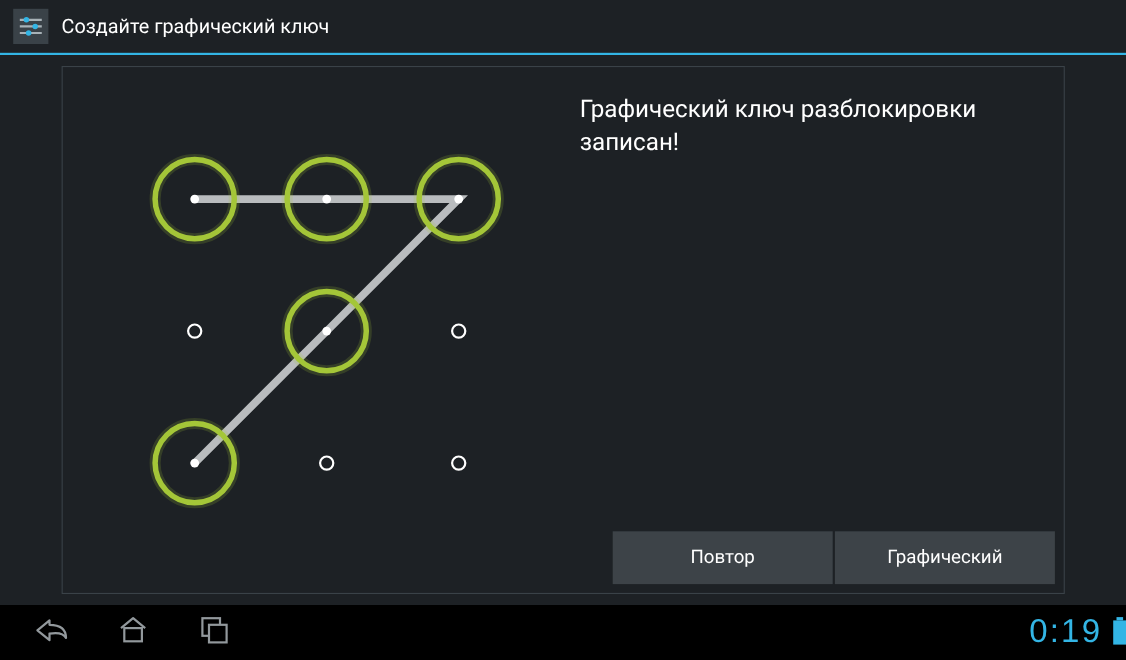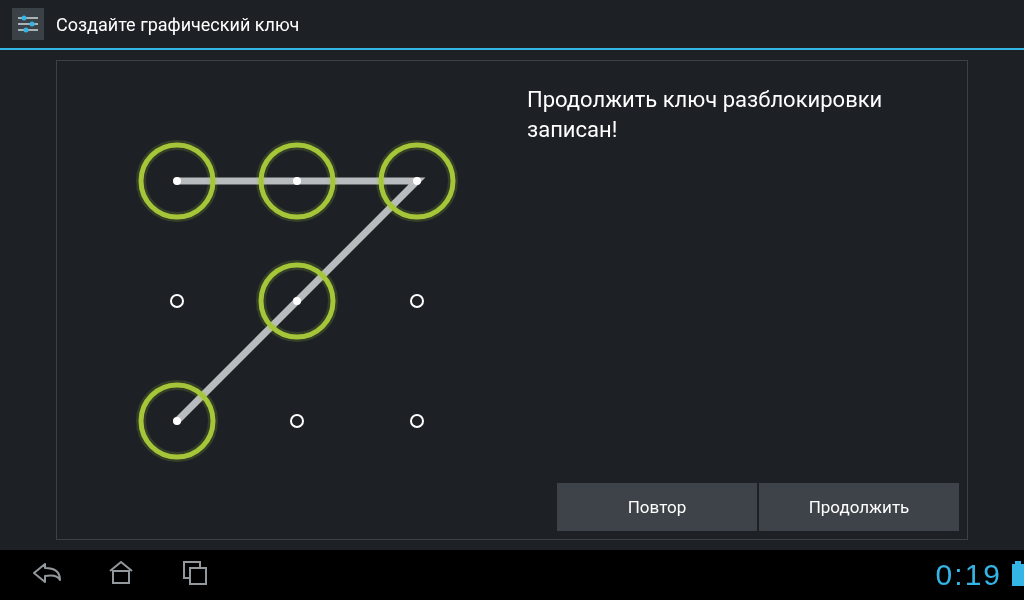--- a/index.html
+++ b/index.html
@@ -104,25 +104,25 @@
         <g>
           <circle cx="180" cy="300" r="6" fill="none" stroke="#ffffff" stroke-width="2"></circle>
         </g>
 
         <g>
           <circle cx="300" cy="300" r="6" fill="none" stroke="#ffffff" stroke-width="2"></circle>
         </g>
       </svg>
     </div>
 
-    <div class="message-area">Продолжить ключ разблокировки записан!</div>
+    <div class="message-area">Графический ключ разблокировки записан!</div>
 
     <div class="button-row">
       <div class="btn">Повтор</div>
-      <div class="btn">Продолжить</div>
+      <div class="btn">Графический</div>
     </div>
 
   </div>
 
   <div class="navbar">
     <div class="nav-left">
       <div class="nav-btn">
         <svg viewBox="0 0 34 34">
           <path d="M4 17 L15 8 L15 12 Q30 12 30 24 Q27 18 15 20 L15 26 Z" stroke="#92989c" stroke-width="2" fill="none" stroke-linejoin="round"></path>
         </svg>

